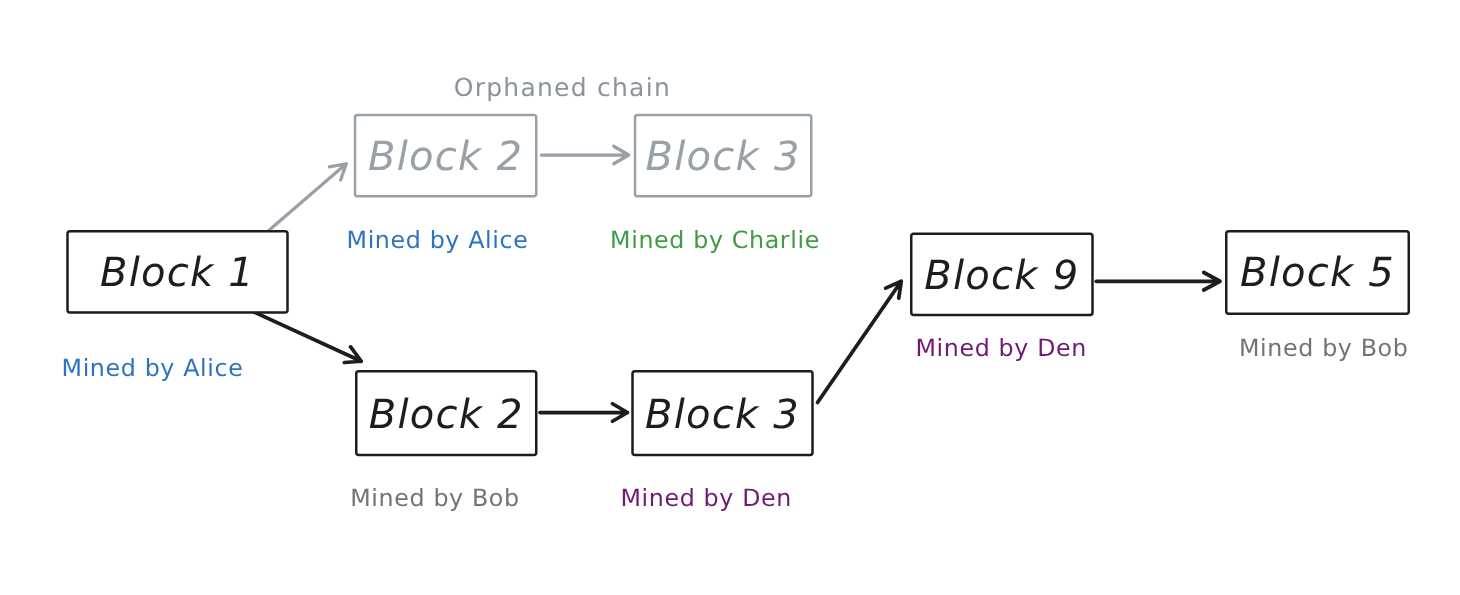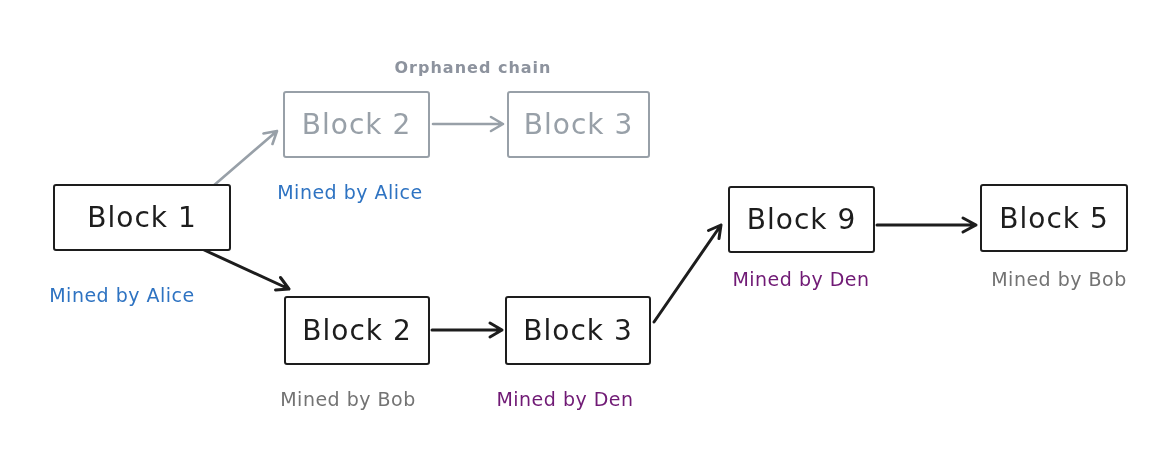--- a/index.html
+++ b/index.html
@@ -13,47 +13,47 @@
   #edges{position:absolute;left:0;top:0;width:1168px;height:476px;pointer-events:none;}
   .block{
     position:absolute;
     background:#ffffff;
     border:2.6px solid #1d1d1d;
     border-radius:3px;
     display:flex;align-items:center;justify-content:center;
     box-sizing:border-box;
   }
   .block .block-label{
-    font-size:28px;
+    font-size:32px;
     color:#1d1d1d;
     letter-spacing:1px;
     white-space:nowrap;
+    font-style:italic;
   }
   .block.orphaned{border-color:#98a0a8;}
   .block.orphaned .block-label{color:#98a0a8;}
   .miner{
     position:absolute;
     font-size:19px;
     font-weight:400;
     text-align:center;
     letter-spacing:0.5px;
     white-space:nowrap;
   }
   .miner.blue{color:#2e73c2;}
   .miner.green{color:#3f9b45;}
   .miner.orange{color:#737373;}
   .miner.red{color:#701a75;}
   .chain-label{
     position:absolute;
-    font-size:16px;
+    font-size:20px;
     color:#8d939e;
-    text-align:center;
+    text-align:left;
     letter-spacing:1px;
     white-space:nowrap;
-    font-weight:bold;
   }
   .edge{fill:none;stroke-linecap:round;stroke-linejoin:round;}
   .edge.black{stroke:#1d1d1d;stroke-width:3;}
   .edge.gray{stroke:#98a0a8;stroke-width:2.6;}
 </style>
 </head>
 <body>
 
 <div id="canvas">
 
@@ -91,18 +91,19 @@
   <div class="block" style="left:728px;top:186px;width:147px;height:67px;">
     <span class="block-label">Block 9</span>
   </div>
 
   <div class="block" style="left:980px;top:184px;width:148px;height:68px;">
     <span class="block-label">Block 5</span>
   </div>
 
   <div class="miner blue" style="left:32px;top:284px;width:180px;">Mined by Alice</div>
   <div class="miner blue" style="left:260px;top:181px;width:180px;">Mined by Alice</div>
+  <div class="miner green" style="left:472px;top:181px;width:200px;">Mined by Charlie</div>
   <div class="miner orange" style="left:258px;top:388px;width:180px;">Mined by Bob</div>
   <div class="miner red" style="left:465px;top:388px;width:200px;">Mined by Den</div>
   <div class="miner red" style="left:701px;top:268px;width:200px;">Mined by Den</div>
   <div class="miner orange" style="left:959px;top:268px;width:200px;">Mined by Bob</div>
 
 </div>
 
 </body></html>

